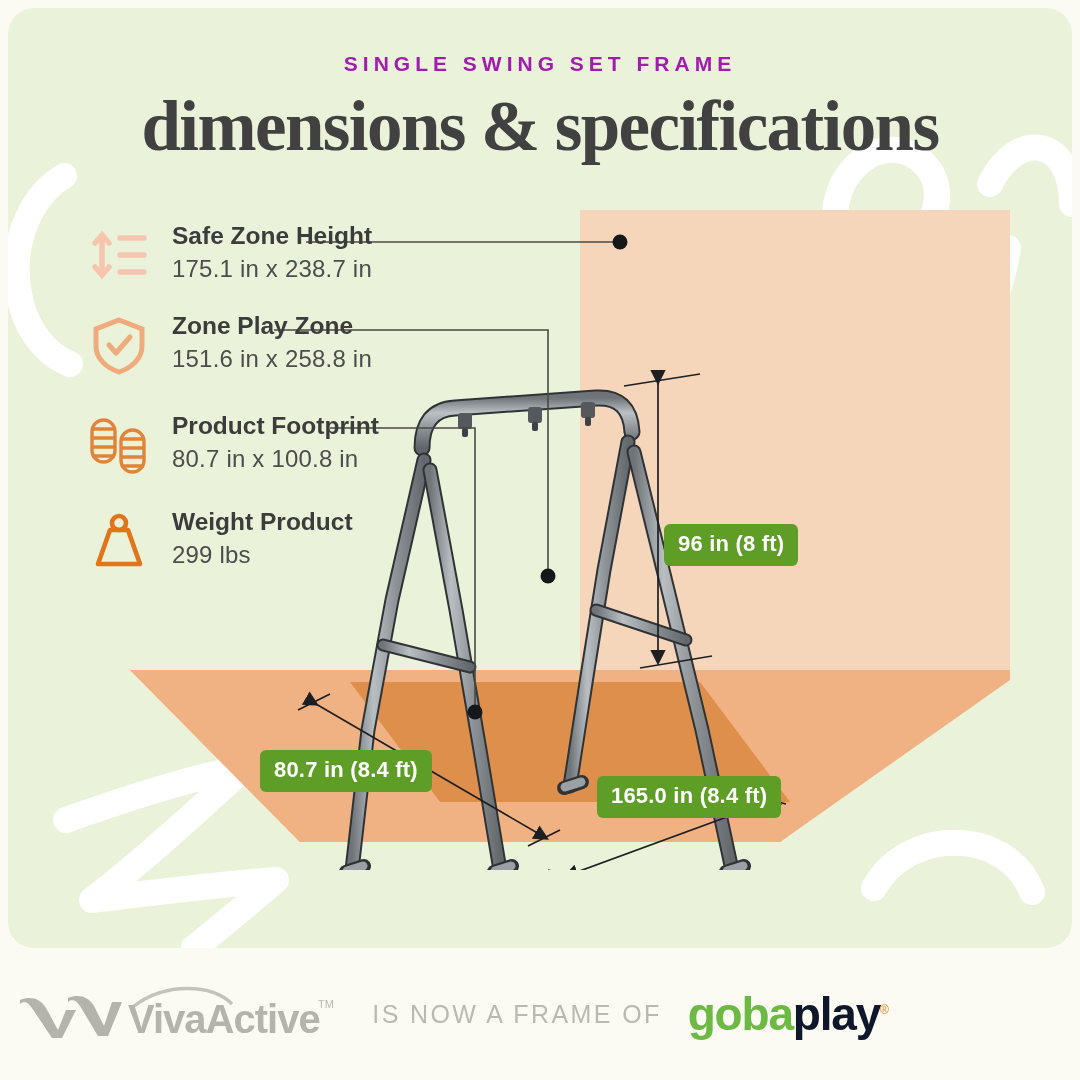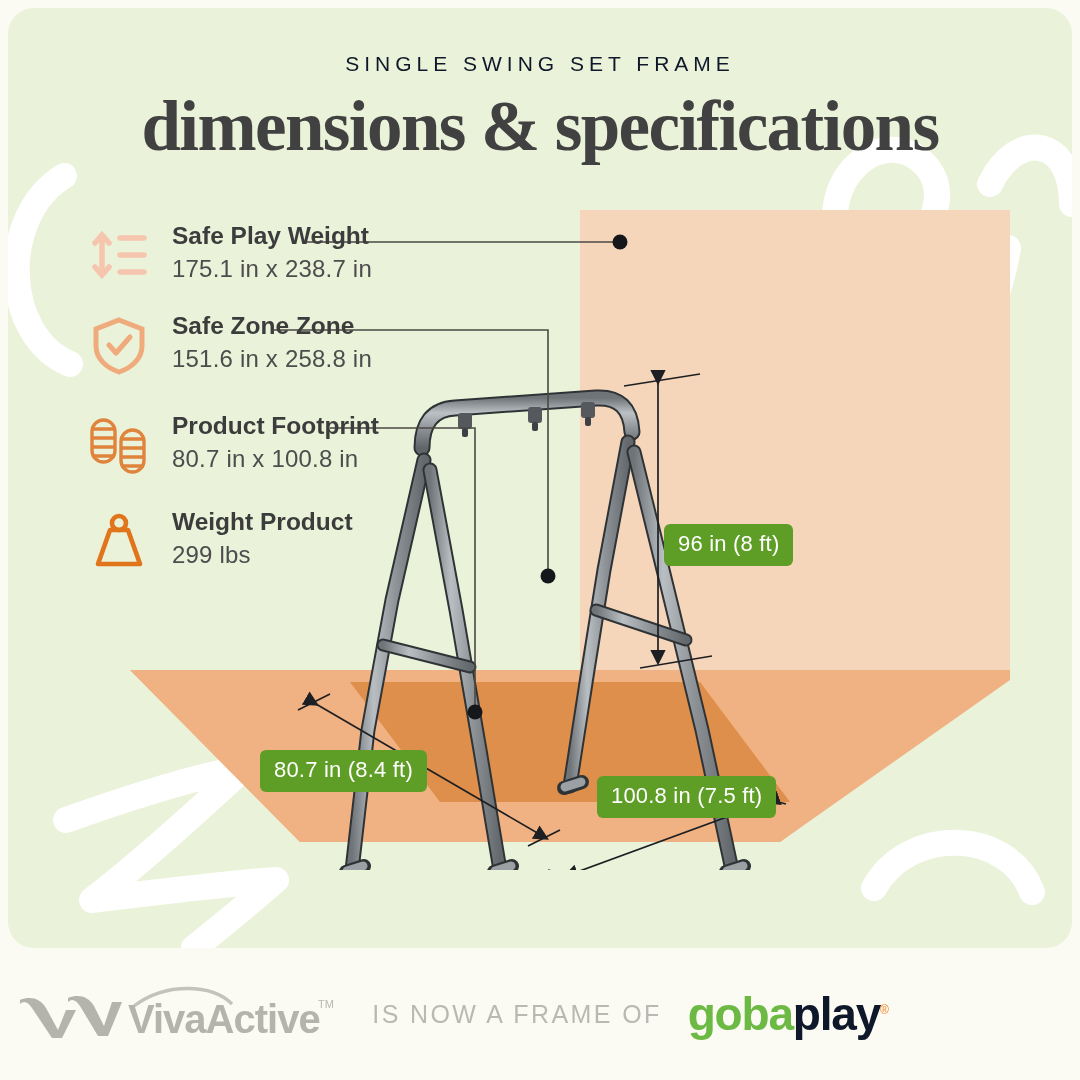--- a/index.html
+++ b/index.html
@@ -15,21 +15,21 @@
   
   .bg-panel{
     position:absolute; left:8px; top:8px; width:1064px; height:940px;
     background:#eaf2d9; border-radius:26px; overflow:hidden;
   }
   .bg-svg{ position:absolute; inset:0; width:100%; height:100%; }
 
   
   .eyebrow{
     position:absolute; top:52px; left:0; width:1080px; text-align:center;
-    font-size:21px; letter-spacing:5.0px; color:#0f172a; font-weight:400;
+    font-size:21px; letter-spacing:5.0px; color:#a21caf; font-weight:700;
   }
   .headline{
     position:absolute; top:86px; left:0; width:1080px; text-align:center;
     font-size:71px; font-weight:bold; color:#414141; letter-spacing:-1.6px;
     white-space:nowrap;
     font-family:Liberation Serif, serif;
   }
 
   
   .spec{ position:absolute; left:88px; width:400px; height:76px; }
@@ -46,20 +46,21 @@
   #spec2{ top:412px; } #spec3{ top:508px; }
 
   
   .diagram{ position:absolute; left:0px; top:170px; width:1080px; height:700px; }
 
   
   .badge{
     position:absolute; background:#5f9e26; color:#fff; border-radius:6px;
     font-size:22px; padding:7px 14px 9px 14px; white-space:nowrap;
     letter-spacing:0.2px;
+    font-weight:bold;
   }
   #badge-h { left:664px; top:524px; }
   #badge-w { left:260px; top:750px; }
   #badge-d { left:597px; top:776px; }
 
   
   .footer{
     position:absolute; left:0; top:948px; width:904px; height:132px;
     background:#fbfbf3; display:flex; align-items:center; justify-content:center;
   }
@@ -211,43 +212,43 @@
       <path d="M316 534 L546 668" marker-start="url(#ah)" marker-end="url(#ah2)"></path>
 
       <path d="M732 620 L786 634"></path>
       <path d="M548 700 L598 714"></path>
       <path d="M768 632 L566 706" marker-start="url(#ah)" marker-end="url(#ah2)"></path>
     </g>
   </svg>
 
   <div class="badge" id="badge-h">96 in (8 ft)</div>
   <div class="badge" id="badge-w">80.7 in (8.4 ft)</div>
-  <div class="badge" id="badge-d">100.8 in (7.5 ft)</div>
+  <div class="badge" id="badge-d">165.0 in (8.4 ft)</div>
 
   <div class="spec" id="spec0">
     <svg class="ico" viewBox="0 0 62 62">
       <g stroke="#f5c5ae" stroke-width="5.5" stroke-linecap="round" fill="none">
         <path d="M14 12 L14 50"></path>
         <path d="M7 19 L14 11 L21 19"></path>
         <path d="M7 43 L14 51 L21 43"></path>
         <path d="M32 14 L56 14"></path>
         <path d="M32 31 L56 31"></path>
         <path d="M32 48 L56 48"></path>
       </g>
     </svg>
-    <div class="ttl">Safe Play Weight</div>
+    <div class="ttl">Safe Zone Height</div>
     <div class="val">175.1 in x 238.7 in</div>
   </div>
 
   <div class="spec" id="spec1">
     <svg class="ico" viewBox="0 0 62 62">
       <path d="M31 6 L54 15 V32 C54 45 43 54 31 58 C19 54 8 45 8 32 V15 Z" fill="none" stroke="#efab7c" stroke-width="5"></path>
       <path d="M21 31 L28 39 L42 23" fill="none" stroke="#efab7c" stroke-width="5" stroke-linecap="round" stroke-linejoin="round"></path>
     </svg>
-    <div class="ttl">Safe Zone Zone</div>
+    <div class="ttl">Zone Play Zone</div>
     <div class="val">151.6 in x 258.8 in</div>
   </div>
 
   <div class="spec" id="spec2">
     <svg class="ico" viewBox="0 0 62 62">
       <g stroke="#e0843c" stroke-width="3.4" fill="none">
         <rect x="4" y="6" width="23" height="42" rx="11.5"></rect>
         <path d="M4 15 H27 M4 24 H27 M4 33 H27 M4 42 H27"></path>
         <rect x="33" y="16" width="23" height="42" rx="11.5"></rect>
         <path d="M33 25 H56 M33 34 H56 M33 43 H56 M33 52 H56"></path>

